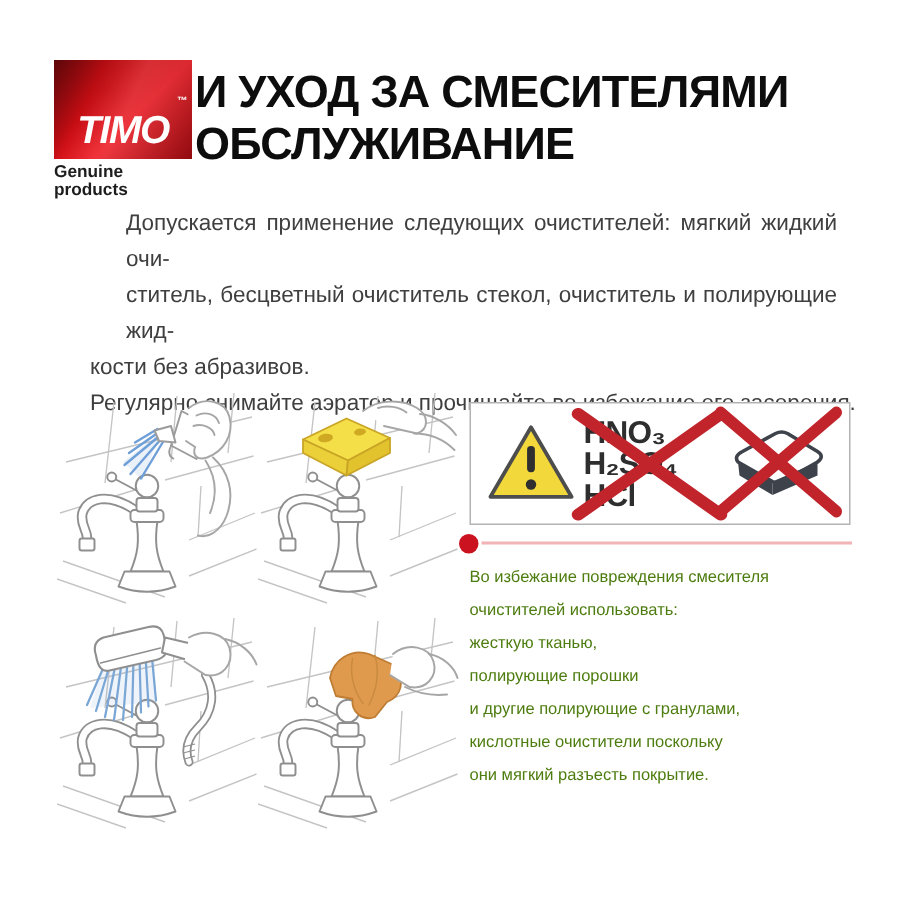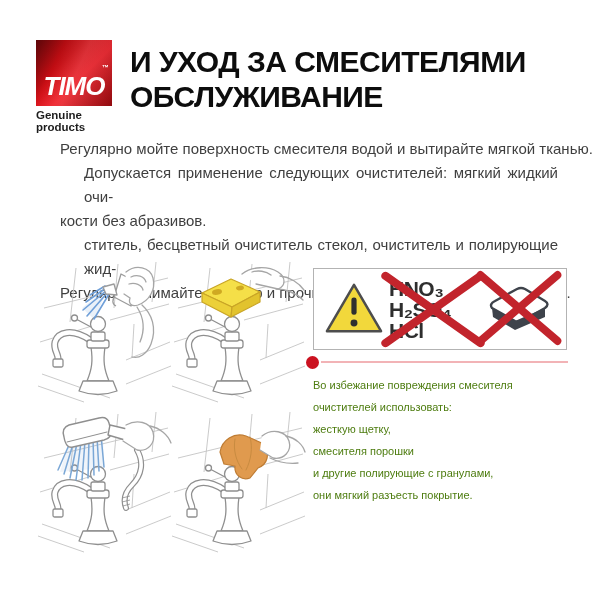--- a/index.html
+++ b/index.html
@@ -1,21 +1,21 @@
 <!DOCTYPE html>
 <html><head>
 <meta charset="utf-8">
 <style>
   html,body{margin:0;padding:0;background:#fff;}
   .page{position:relative;width:600px;height:600px;background:#fff;overflow:hidden;
         font-family:"Liberation Sans","DejaVu Sans",sans-serif;}
   
   .logo{position:absolute;left:36px;top:40px;width:76px;}
   .logo-square{position:relative;width:76px;height:66px;
-    background:linear-gradient(135deg,#8f0a0e 0%,#c40d13 34%,#ee1c25 58%,#b00c11 100%);}
+    background:linear-gradient(135deg,#8f0a0e 0%,#c40d13 34%,#ee1c25 58%,#b00c11 100%);padding-left:16px;}
   .logo-square:before{content:"";position:absolute;inset:0;
     background:linear-gradient(115deg,rgba(0,0,0,.35) 0%,rgba(0,0,0,0) 28%,rgba(255,255,255,.12) 52%,rgba(0,0,0,.18) 100%);}
   .brand{position:absolute;left:0;right:0;bottom:4px;text-align:center;color:#fff;
     font-size:26px;font-weight:bold;font-style:italic;letter-spacing:-1px;}
   .tm{position:absolute;right:3px;top:24px;color:#fff;font-size:7px;font-weight:bold;font-style:normal;}
   .logo-caption{margin-top:3px;font-size:11.5px;font-weight:bold;color:#1d1d1d;letter-spacing:0;}
   
   .title{position:absolute;left:130px;top:44px;margin:0;color:#0d0d0d;
     font-size:30px;line-height:35px;font-weight:bold;letter-spacing:-0.5px;}
   .title span{display:block;}
@@ -57,24 +57,23 @@
     </div>
     <div class="logo-caption">Genuine products</div>
   </div>
 
   <h1 class="title">
     <span>И УХОД ЗА СМЕСИТЕЛЯМИ</span>
     <span>ОБСЛУЖИВАНИЕ</span>
   </h1>
 
   <div class="intro">
-    <div class="ln">Регулярно мойте поверхность смесителя водой и вытирайте мягкой тканью.</div>
     <div class="ln j">Допускается применение следующих очистителей: мягкий жидкий очи-</div>
+    <div class="ln j">ститель, бесцветный очиститель стекол, очиститель и полирующие жид-</div>
     <div class="ln">кости без абразивов.</div>
-    <div class="ln j">ститель, бесцветный очиститель стекол, очиститель и полирующие жид-</div>
     <div class="ln">Регулярно снимайте аэратор и прочищайте во избежание его засорения.</div>
   </div>
 
   <svg width="0" height="0" style="position:absolute" aria-hidden="true">
     <defs>
       <g id="tiles" stroke="#c4c4c4" stroke-width="0.9" fill="none">
         <path d="M38,6 L32,60"></path>
           <path d="M80,2 L76,46"></path>
           <path d="M118,0 L114,40"></path>
         <path d="M6,46 L130,16"></path>
@@ -224,19 +223,20 @@
   </div>
 
   <div class="divider">
     <div class="dot"></div>
     <div class="line"></div>
   </div>
 
   <div class="prohibition">
     <div class="ln">Во избежание повреждения смесителя</div>
     <div class="ln">очистителей использовать:</div>
-    <div class="ln">жесткую щетку,</div>
-    <div class="ln">смесителя порошки</div>
+    <div class="ln">жесткую тканью,</div>
+    <div class="ln">полирующие порошки</div>
     <div class="ln">и другие полирующие с гранулами,</div>
+    <div class="ln">кислотные очистители поскольку</div>
     <div class="ln">они мягкий разъесть покрытие.</div>
   </div>
 
 </div>
 
 </body></html>

